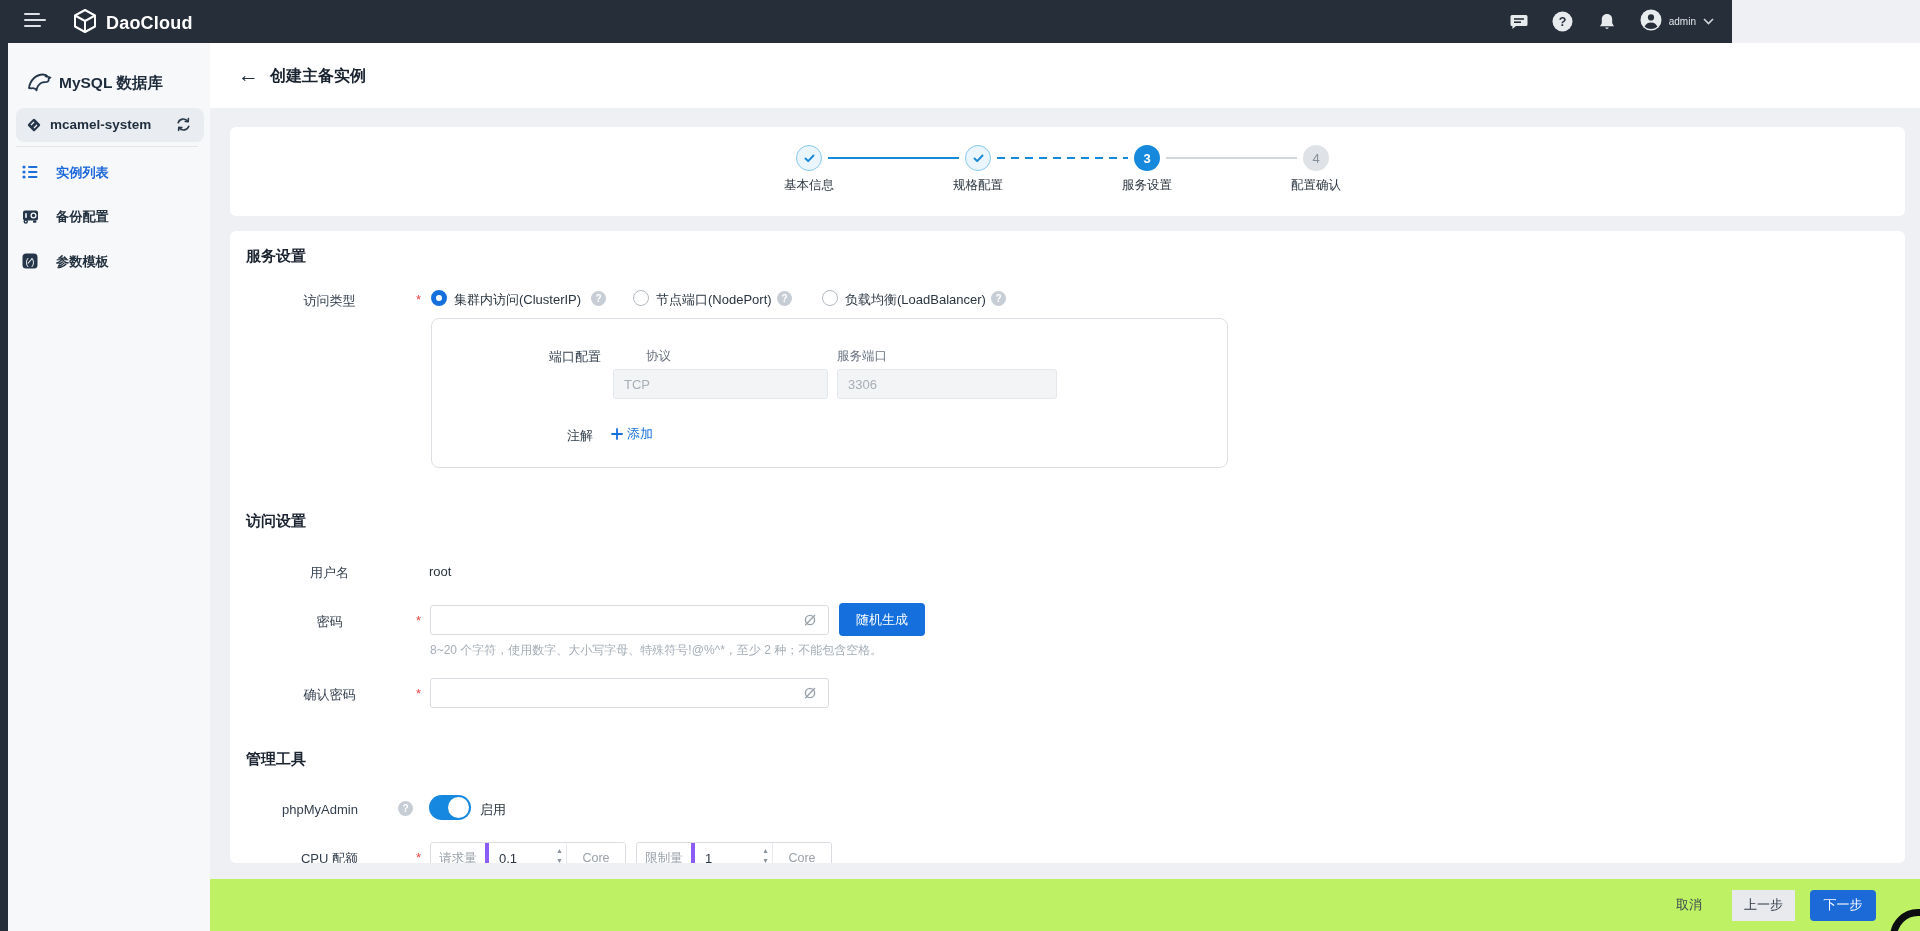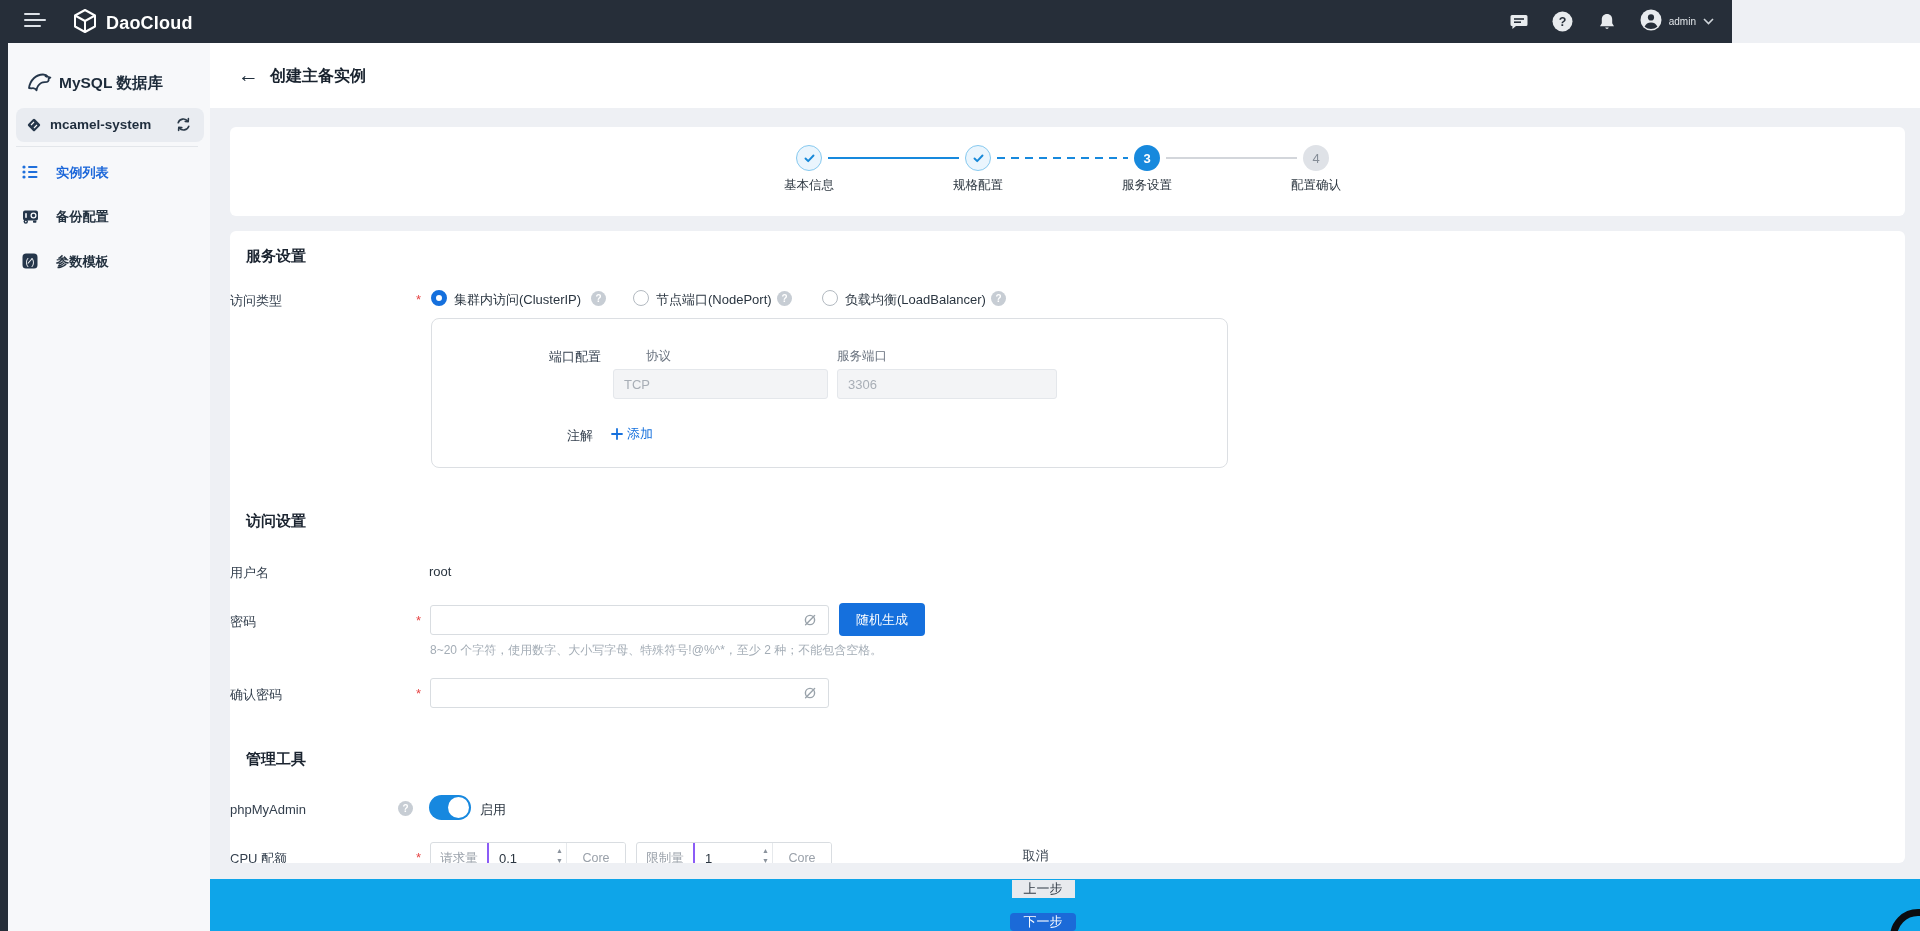--- a/index.html
+++ b/index.html
@@ -55,21 +55,21 @@
   .step-circle.current { background:#1789dd; color:#fff; font-weight:bold; }
   .step-circle.upcoming { background:#dfe2e7; color:#858d97; }
   .step-label { position:absolute; top:50px; width:110px; text-align:center; font-size:12.5px; color:#2e3842; }
   .step-line { position:absolute; top:30px; height:2px; }
   .line-solid-blue { background:#1789dd; }
   .line-dashed-blue { background:repeating-linear-gradient(90deg,#1789dd 0 8px,transparent 8px 14px); }
   .line-gray { background:#d3d6db; }
 
   
   .sec-title { position:absolute; left:16px; font-size:15px; font-weight:bold; color:#1b2430; }
-  .flabel { position:absolute; left:0; width:181px; text-align:left; font-size:13px; color:#333f4d; }
+  .flabel { position:absolute; left:0; width:181px; text-align:center; font-size:13px; color:#333f4d;padding-left:18px; }
   .req { position:absolute; left:186px; color:#e64545; font-size:13px; }
   .fvalue { position:absolute; font-size:13px; color:#2a3540; }
 
   .radio { position:absolute; width:16px; height:16px; border-radius:50%; background:#fff; border:1px solid #b3bac1; cursor:pointer; }
   .radio.checked { border:5px solid #1570dd; }
   .radio-label { position:absolute; font-size:13px; color:#2a3540; cursor:pointer; }
   .help-icon { position:absolute; width:15px; height:15px; border-radius:50%; background:#c7cdd4; color:#fff; font-size:10px; font-weight:bold; display:flex; align-items:center; justify-content:center; cursor:pointer; }
 
   .port-box { position:absolute; left:201px; top:87px; width:797px; height:150px; border:1px solid #dcdfe3; border-radius:8px; background:#fff; }
   .pb-label { position:absolute; text-align:right; font-size:13px; color:#333f4d; }
@@ -79,29 +79,29 @@
 
   .text-input { position:absolute; height:30px; width:399px; border:1px solid #d9dde1; border-radius:3px; background:#fff; padding:0 30px 0 10px; font-size:13px; font-family:"Liberation Sans",sans-serif; color:#2a3540; }
   .eye-icon { position:absolute; cursor:pointer; width:16px; height:16px; }
   .btn-primary { position:absolute; background:#1570dd; color:#fff; border:none; border-radius:4px; font-size:13px; cursor:pointer; font-family:"Liberation Sans",sans-serif; }
   .hint { position:absolute; font-size:12px; color:#a4adb6; }
 
   .toggle { position:absolute; width:42px; height:25px; border-radius:13px; background:#1788df; cursor:pointer; }
   .toggle .knob { position:absolute; right:2px; top:2px; width:21px; height:21px; border-radius:50%; background:#fff; }
 
   .num-group { position:absolute; width:196px; height:32px; border:1px solid #d9dde1; border-radius:3px; background:#fff; display:flex; align-items:stretch; overflow:hidden; }
-  .num-prefix { width:58px; display:flex; align-items:center; justify-content:center; color:#9aa1aa; font-size:12.5px; border-right:2px solid #8b5cf6; }
+  .num-prefix { width:58px; display:flex; align-items:center; justify-content:center; color:#9aa1aa; font-size:12.5px; border-right:4px solid #8b5cf6; }
   .num-input-wrap { position:relative; width:78px; border-right:1px solid #e6e9ec; }
   .num-input-wrap input { width:100%; height:100%; border:none; font-size:13px; padding:0 18px 0 10px; color:#2a3540; font-family:"Liberation Sans",sans-serif; }
   .spin { position:absolute; right:3px; top:4px; display:flex; flex-direction:column; gap:3px; }
   .spin span { font-size:7px; line-height:7px; color:#8a929c; cursor:pointer; }
   .num-suffix { flex:1; display:flex; align-items:center; justify-content:center; color:#9aa1aa; font-size:12.5px; background:#fff; }
 
   
-  .footer { position:absolute; left:0; bottom:0; width:1710px; height:52px; background:#0ea5e9; display:flex; align-items:center; justify-content:flex-end; padding-right:44px; gap:15px;flex-direction:column; }
+  .footer { position:absolute; left:0; bottom:0; width:1710px; height:52px; background:#bef264; display:flex; align-items:center; justify-content:flex-end; padding-right:44px; gap:15px; }
   .btn-text { background:none; border:none; font-size:13px; color:#3a4450; cursor:pointer; margin-right:15px; font-family:"Liberation Sans",sans-serif; }
   .btn-gray { background:#e8eaee; color:#313a45; border:none; border-radius:0; width:63px; height:31px; font-size:13px; cursor:pointer; font-family:"Liberation Sans",sans-serif; }
   .btn-blue { background:#1b6ad8; color:#fff; border:none; border-radius:4px; width:66px; height:31px; font-size:13px; cursor:pointer; font-family:"Liberation Sans",sans-serif; }
   .corner-shape { position:absolute; right:-26px; bottom:-34px; width:56px; height:56px; border-radius:50%; border:7px solid #0b0d10; background:transparent; }
 </style>
 </head>
 <body>
 
 <div class="topbar">
   <div class="hamburger">

